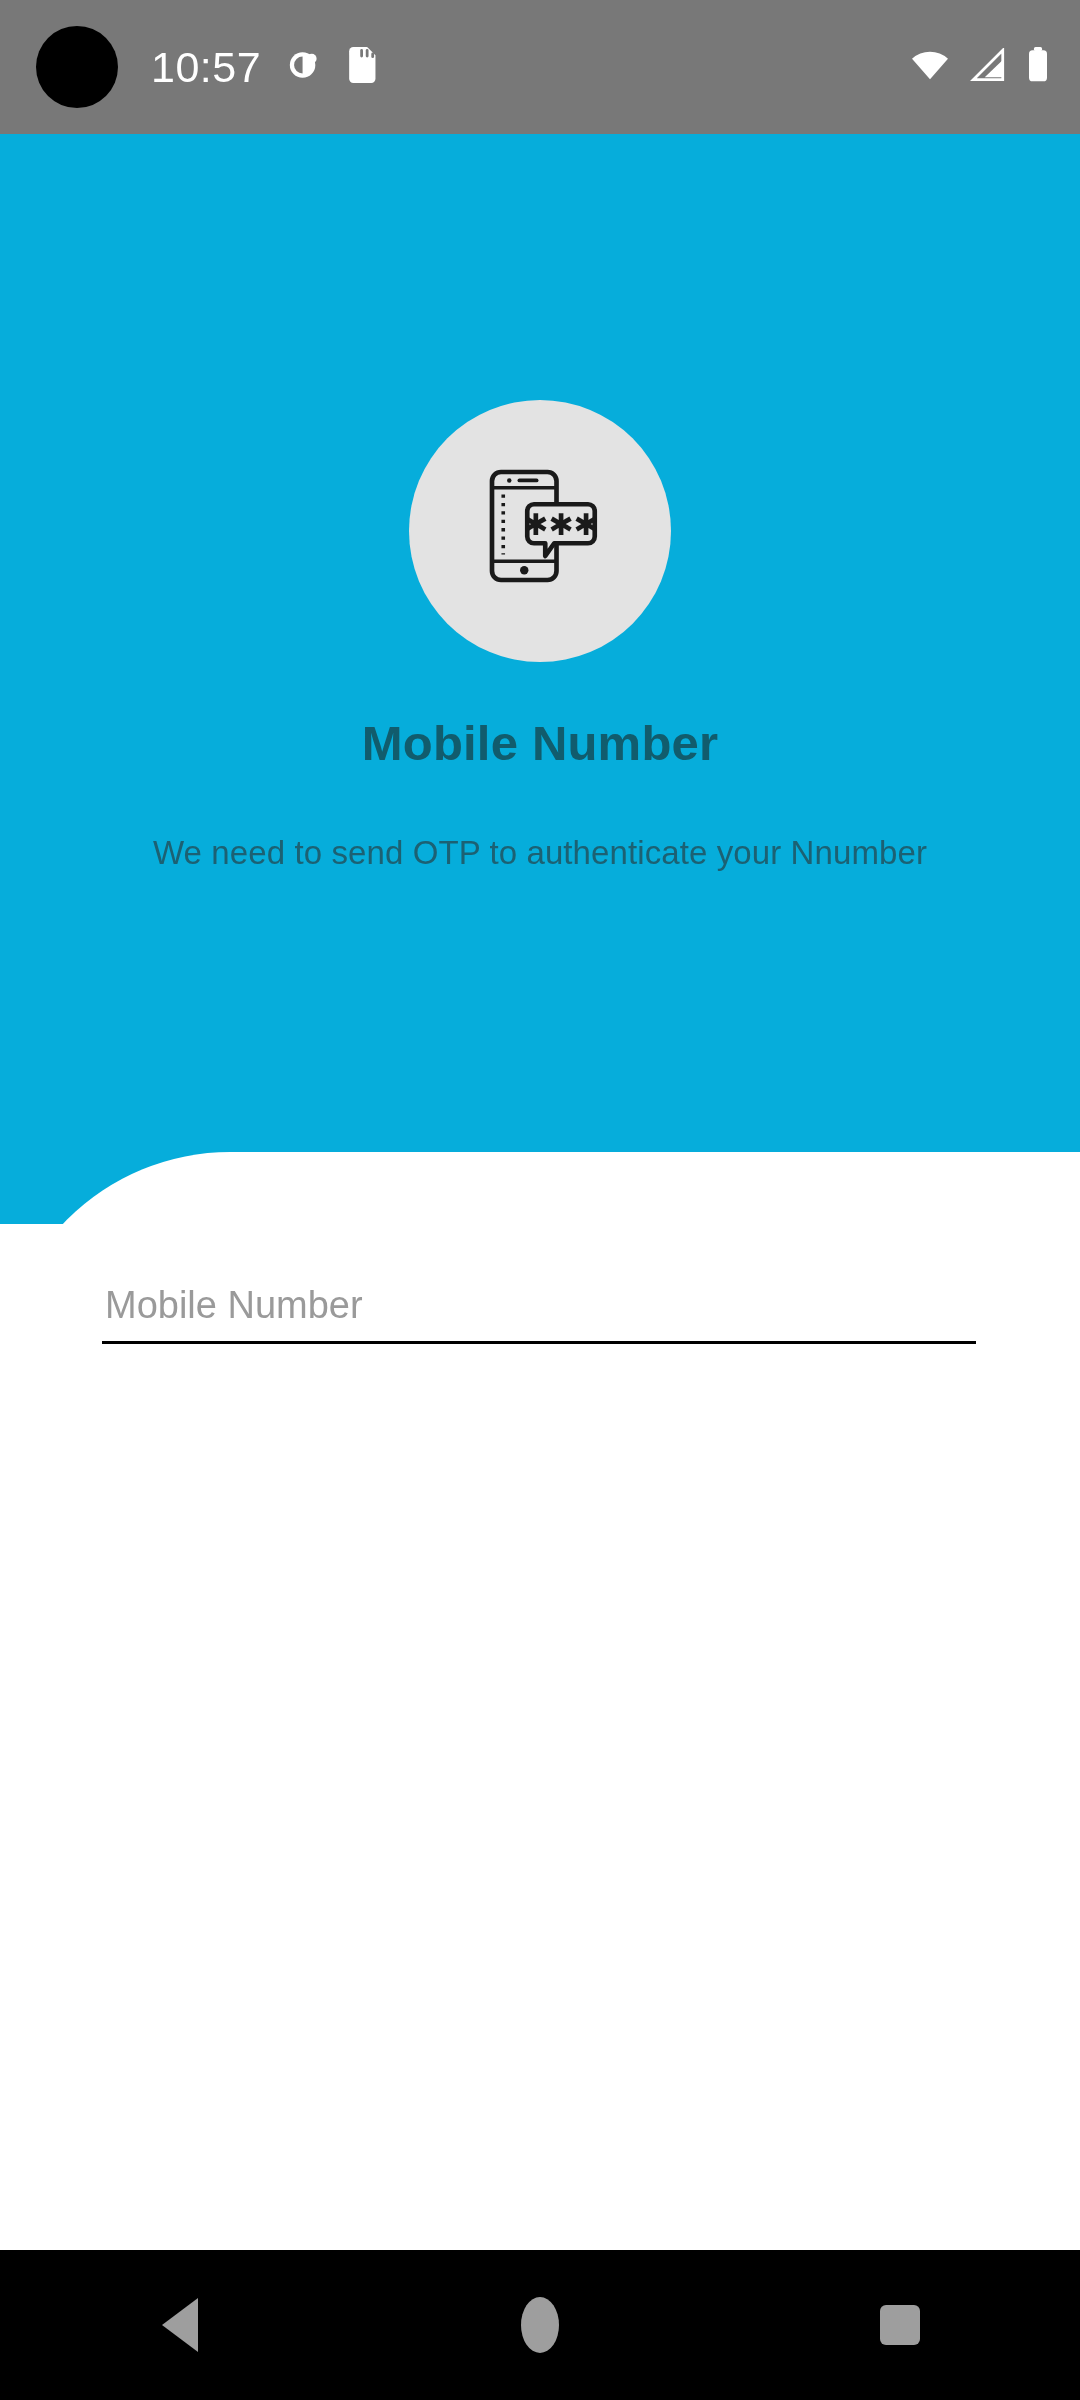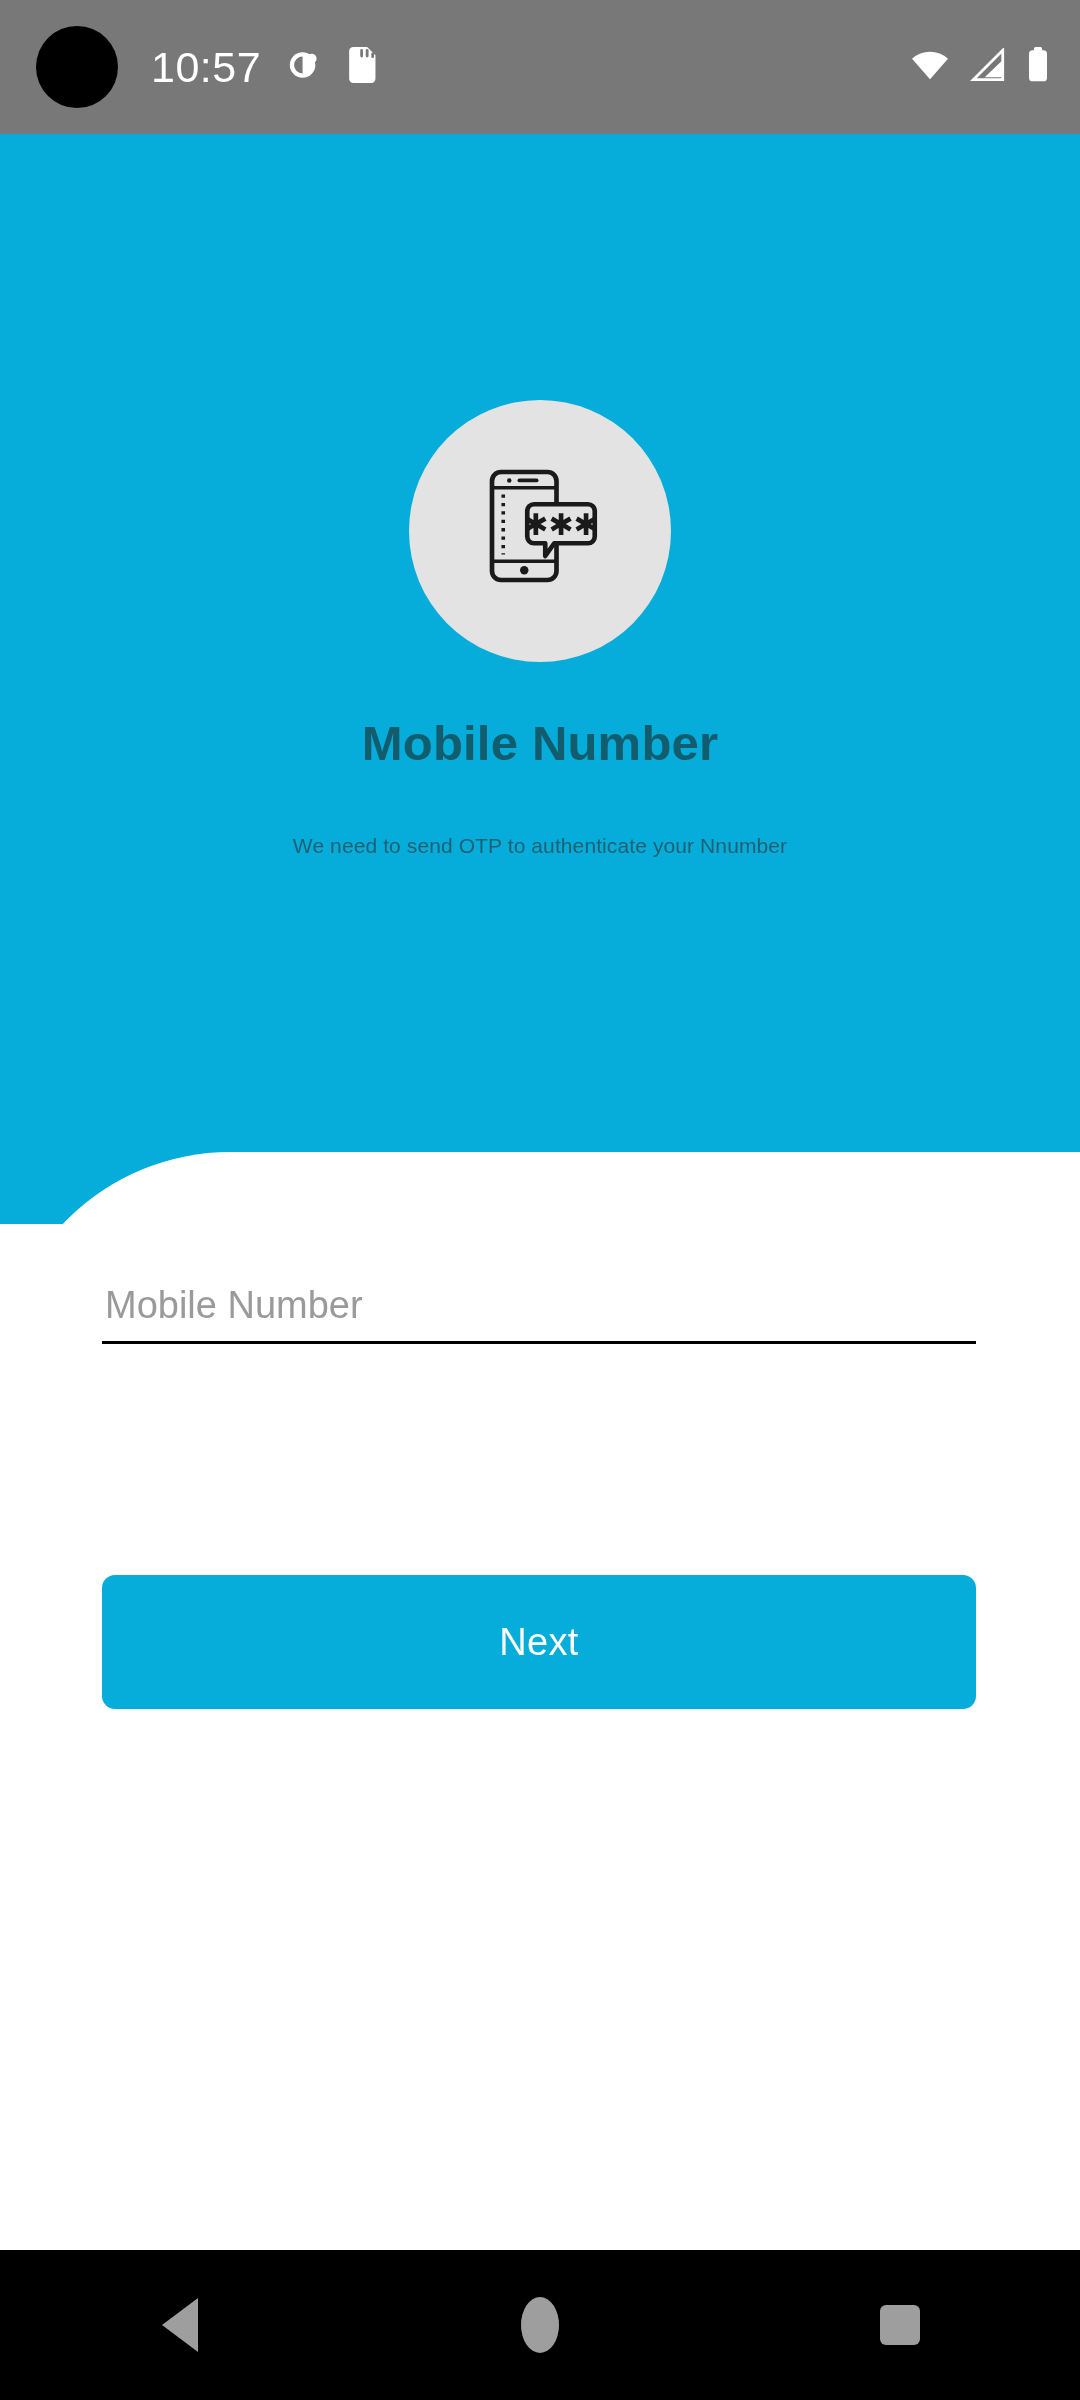--- a/index.html
+++ b/index.html
@@ -72,21 +72,21 @@
     color:#115C6D;
     font-size:49px;
     font-weight:700;
     letter-spacing:0.2px;
   }
   .subtitle {
     position:absolute;
     top:700px; left:0; width:1080px;
     text-align:center;
     color:#1C6173;
-    font-size:21px;
+    font-size:33px;
     font-weight:400;
     letter-spacing:0.1px;
   }
 
   
   .sheet {
     position:absolute;
     top:1152px; left:0;
     width:1080px; height:1100px;
     background:#ffffff;
@@ -245,21 +245,20 @@
     <div class="subtitle">We need to send OTP to authenticate your Nnumber</div>
   </div>
 
   <div class="sheet">
 
     <div class="field-wrap">
       <input class="field-input" type="tel" placeholder="Mobile Number" style="">
       <div class="field-underline"></div>
     </div>
 
-    <button class="next-button">Next</button>
   </div>
 
   <div class="nav-bar">
     <button class="nav-btn">
       <span class="nav-back"></span>
     </button>
     <button class="nav-btn">
       <span class="nav-home"></span>
     </button>
     <button class="nav-btn">

